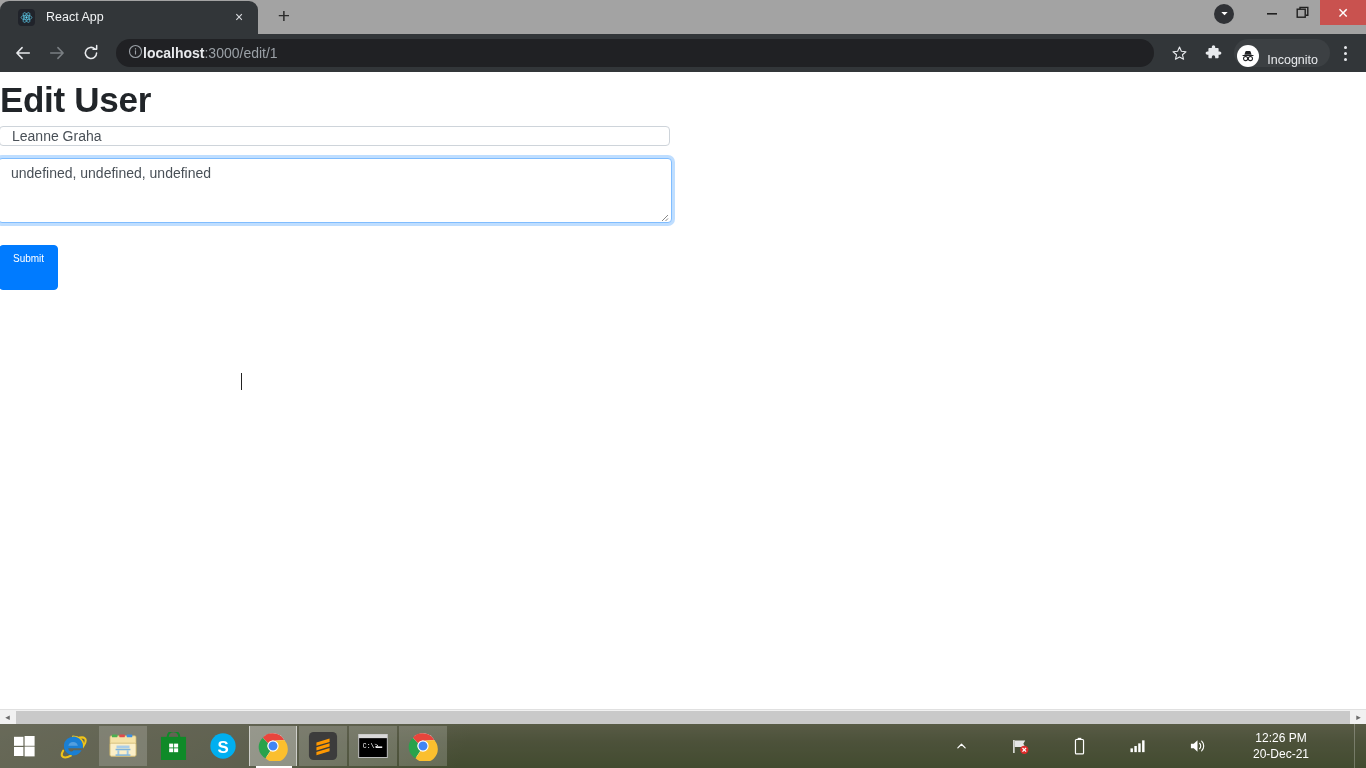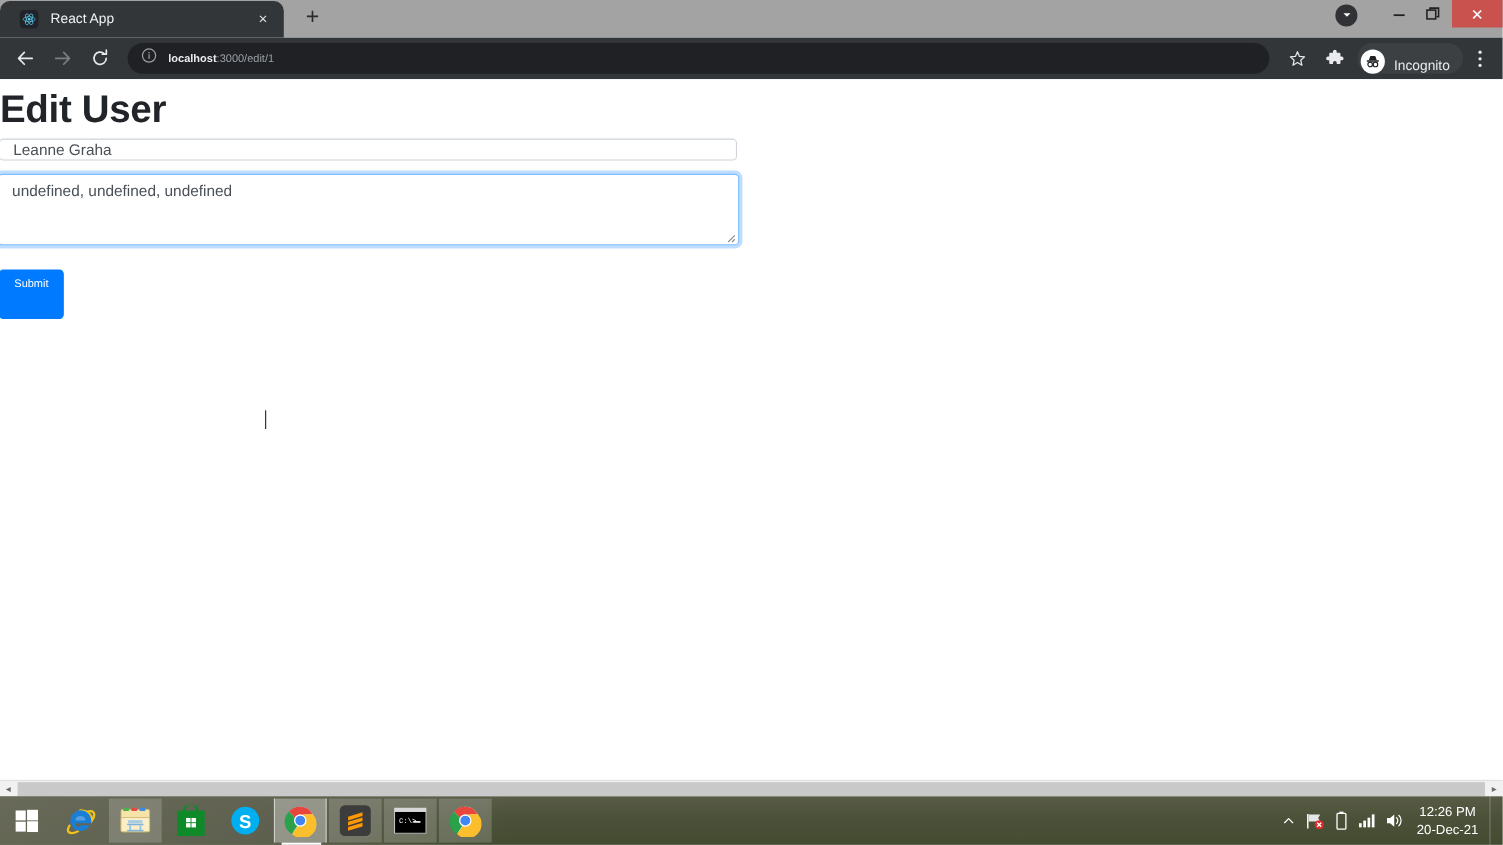--- a/index.html
+++ b/index.html
@@ -124,23 +124,23 @@
     height: 28px;
     background: #202124;
     border-radius: 14px;
     display: flex;
     align-items: center;
     padding: 0 12px;
     margin: 0 8px 0 6px;
     min-width: 0;
   }
   #omnibox-url {
-    font-size: 10px;
+    font-size: 14px;
     color: #9aa0a6;
-    margin-left: 10px;
+    margin-left: 0;
     white-space: nowrap;
     overflow: hidden;
     text-overflow: ellipsis;
   }
   #omnibox-url b { color: #e8eaed; font-weight: 700; }
   .toolbar-icon {
     width: 28px; height: 28px;
     display: flex; align-items: center; justify-content: center;
     flex: 0 0 auto;
     margin: 0 3px;
@@ -337,20 +337,21 @@
     border-left: 1px solid rgba(255,255,255,0.55);
     border-right: 1px solid rgba(255,255,255,0.55);
   }
   #taskbar-spacer { flex: 1 1 auto; height: 1px; }
   #tray {
     display: flex;
     align-items: center;
     height: 44px;
     flex: 0 0 auto;
     padding-right: 6px;
+    gap: 35px;
   }
   .tray-icon {
     width: 24px; height: 44px;
     display: flex; align-items: center; justify-content: center;
     flex: 0 0 auto;
   }
   #tray-clock {
     display: flex;
     flex-direction: column;
     align-items: center;

